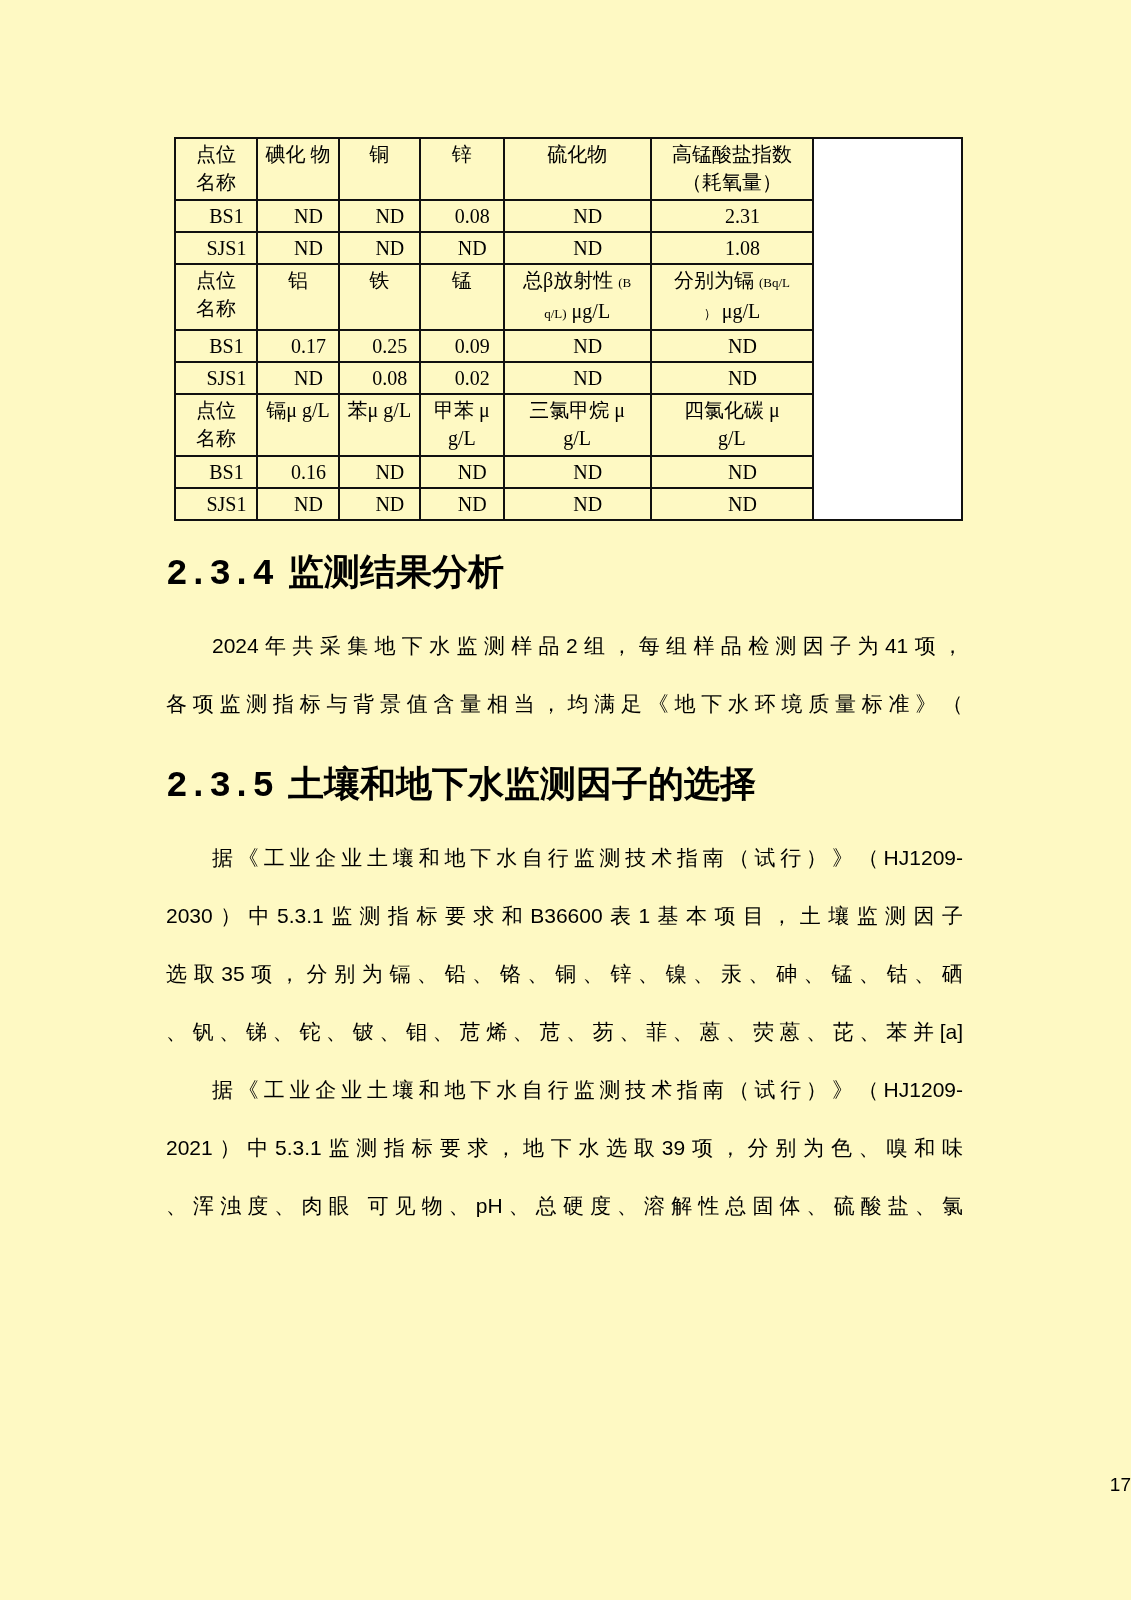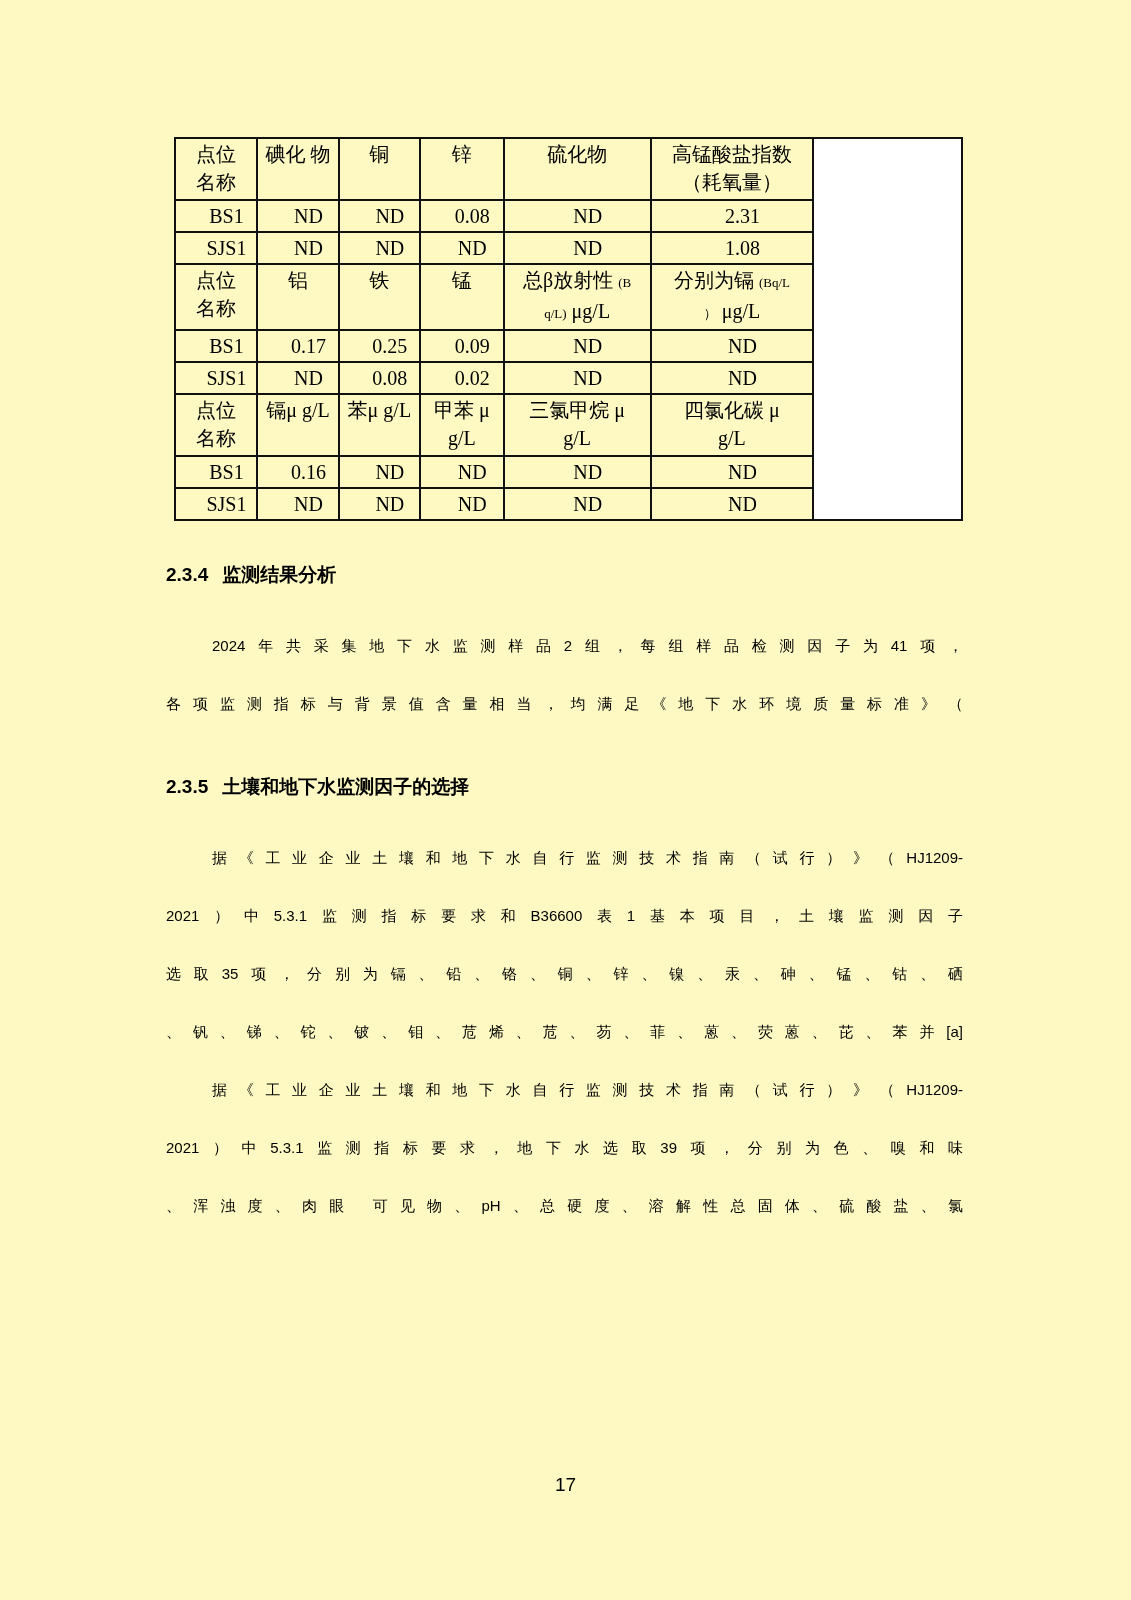--- a/index.html
+++ b/index.html
@@ -31,44 +31,44 @@
     line-height:28px;
     padding:1px 2px;
     overflow:hidden;
   }
   tr.hdr td{vertical-align:top;height:58px;}
   tr.dat td{vertical-align:middle;height:27px;padding-left:23px;}
   td .small{font-size:13px;}
   td.empty-col{background:#fff;}
   
   h2.sec{
-    font-size:19px;
+    font-size:36px;
     font-weight:bold;
     margin:36px 0 24px 0;
     line-height:36px;
-    font-family:Liberation Sans, sans-serif;
+    font-family:Liberation Mono, monospace;
   }
   h2.sec .num{margin-right:14px;}
   
   .para{margin:0;}
   .para .line{
-    font-size:15px;
+    font-size:21px;
     line-height:58px;
     white-space:pre-wrap;
     text-align:justify;
   }
   .para .line.just{text-align-last:justify;}
   .para .line.left{text-align-last:left;}
   .para .line.indent{text-indent:46px;}
   
   .page-number{
     position:absolute;
     left:0;top:1474px;
     width:1131px;
-    text-align:center;
+    text-align:right;
     font-size:19px;
     font-family:"Liberation Sans","DejaVu Sans",sans-serif;
   }
 </style>
 </head>
 <body>
 
 <div class="page">
   <div class="content">
 
@@ -165,21 +165,21 @@
     <div class="para">
         <div class="line just indent">2024年共采集地下水监测样品2组，每组样品检测因子为41项，</div>
         <div class="line just">各项监测指标与背景值含量相当，均满足《地下水环境质量标准》（</div>
       </div>
 
     <h2 class="sec">
       <span class="num">2.3.5</span><span>土壤和地下水监测因子的选择</span>
     </h2>
     <div class="para">
         <div class="line just indent">据《工业企业土壤和地下水自行监测技术指南（试行）》（HJ1209-</div>
-        <div class="line just">2021）中5.3.1监测指标要求和B36600表1基本项目，土壤监测因子</div>
+        <div class="line just">2030）中5.3.1监测指标要求和B36600表1基本项目，土壤监测因子</div>
         <div class="line just">选取35项，分别为镉、铅、铬、铜、锌、镍、汞、砷、锰、钴、硒</div>
         <div class="line just">、钒、锑、铊、铍、钼、苊烯、苊、芴、菲、蒽、荧蒽、芘、苯并[a]</div>
       </div>
     <div class="para">
         <div class="line just indent">据《工业企业土壤和地下水自行监测技术指南（试行）》（HJ1209-</div>
         <div class="line just">2021）中5.3.1监测指标要求，地下水选取39项，分别为色、嗅和味</div>
         <div class="line just">、浑浊度、肉眼 可见物、pH、总硬度、溶解性总固体、硫酸盐、氯</div>
       </div>
 
   </div>

